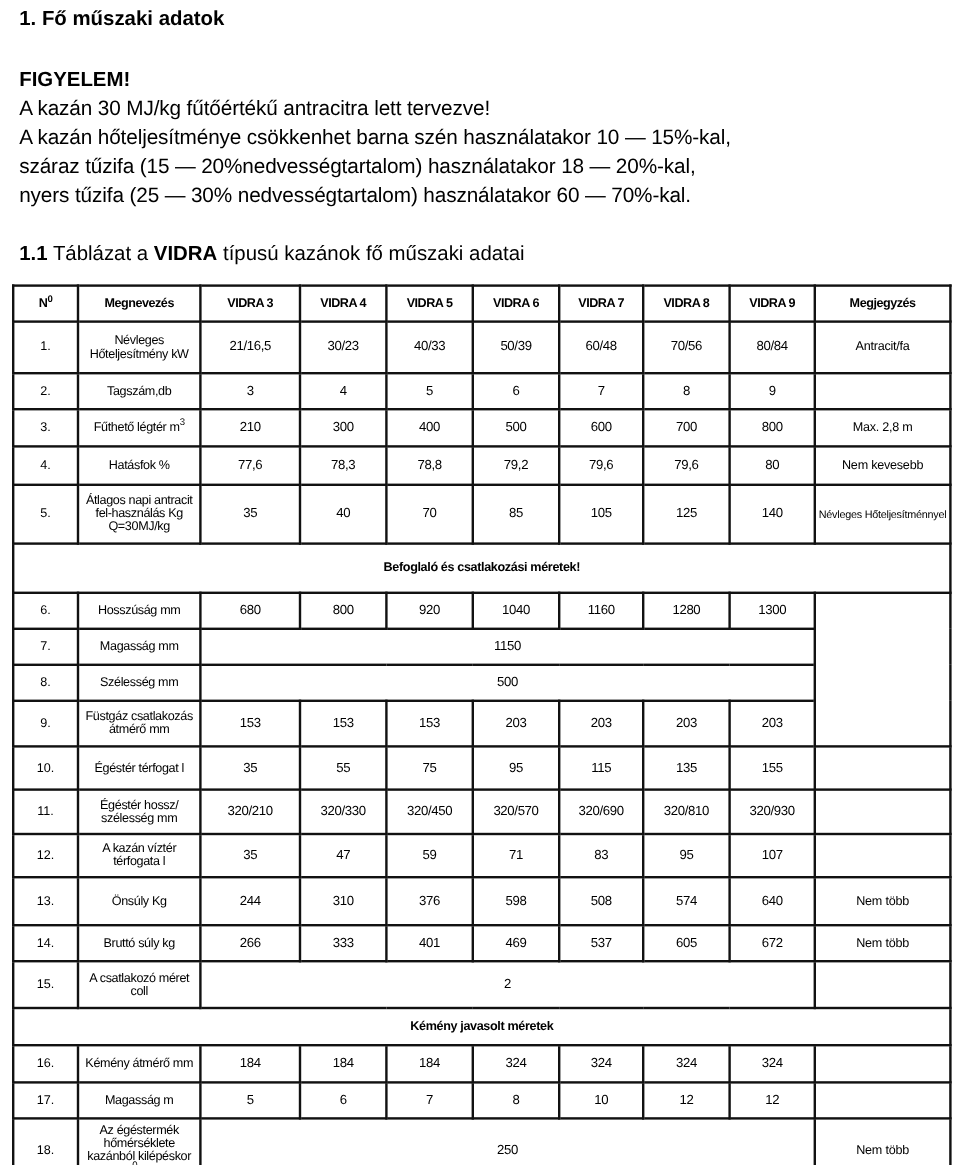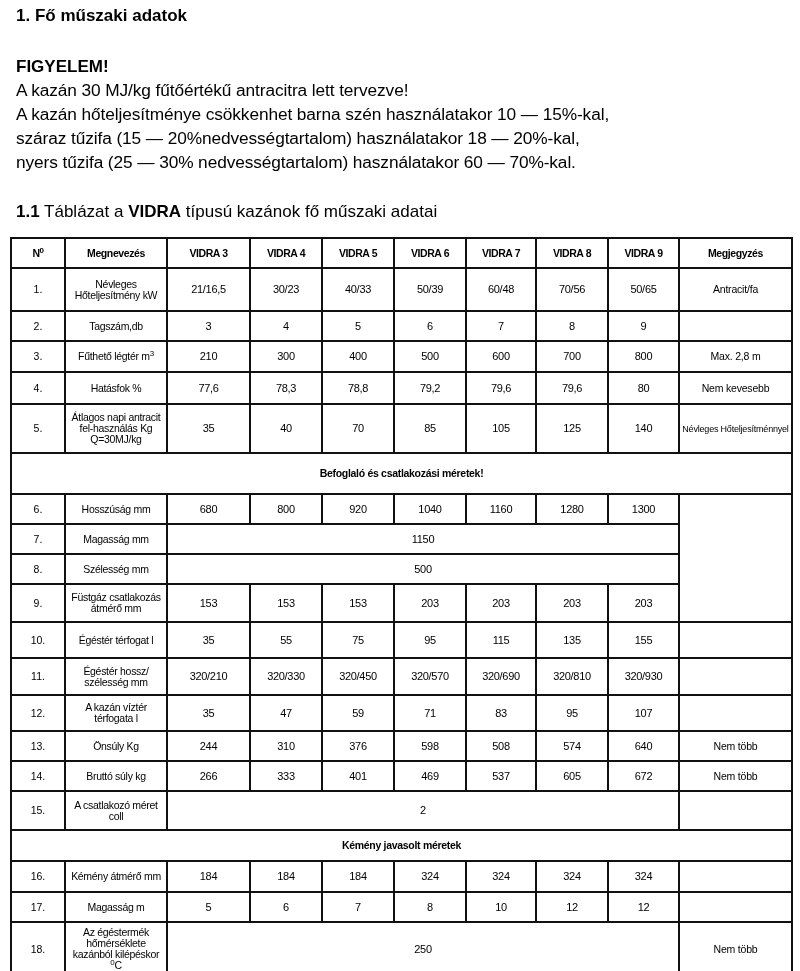--- a/index.html
+++ b/index.html
@@ -70,21 +70,21 @@
   <tbody id="tbody">
       <tr style="height: 43px;">
         <td class="num">1.</td>
         <td class="name"><span>Névleges Hőteljesítmény kW</span></td>
         <td class="val">21/16,5</td>
         <td class="val">30/23</td>
         <td class="val">40/33</td>
         <td class="val">50/39</td>
         <td class="val">60/48</td>
         <td class="val">70/56</td>
-        <td class="val">50/65</td>
+        <td class="val">80/84</td>
         <td class="note">Antracit/fa</td>
       </tr>
       <tr style="height: 30px;">
         <td class="num">2.</td>
         <td class="name"><span>Tagszám,db</span></td>
         <td class="val">3</td>
         <td class="val">4</td>
         <td class="val">5</td>
         <td class="val">6</td>
         <td class="val">7</td>
@@ -193,21 +193,21 @@
         <td class="name"><span>A kazán víztér térfogata l</span></td>
         <td class="val">35</td>
         <td class="val">47</td>
         <td class="val">59</td>
         <td class="val">71</td>
         <td class="val">83</td>
         <td class="val">95</td>
         <td class="val">107</td>
         <td class="note"></td>
       </tr>
-      <tr style="height: 30px;">
+      <tr style="height: 40px;">
         <td class="num">13.</td>
         <td class="name"><span>Önsúly Kg</span></td>
         <td class="val">244</td>
         <td class="val">310</td>
         <td class="val">376</td>
         <td class="val">598</td>
         <td class="val">508</td>
         <td class="val">574</td>
         <td class="val">640</td>
         <td class="note">Nem több</td>

